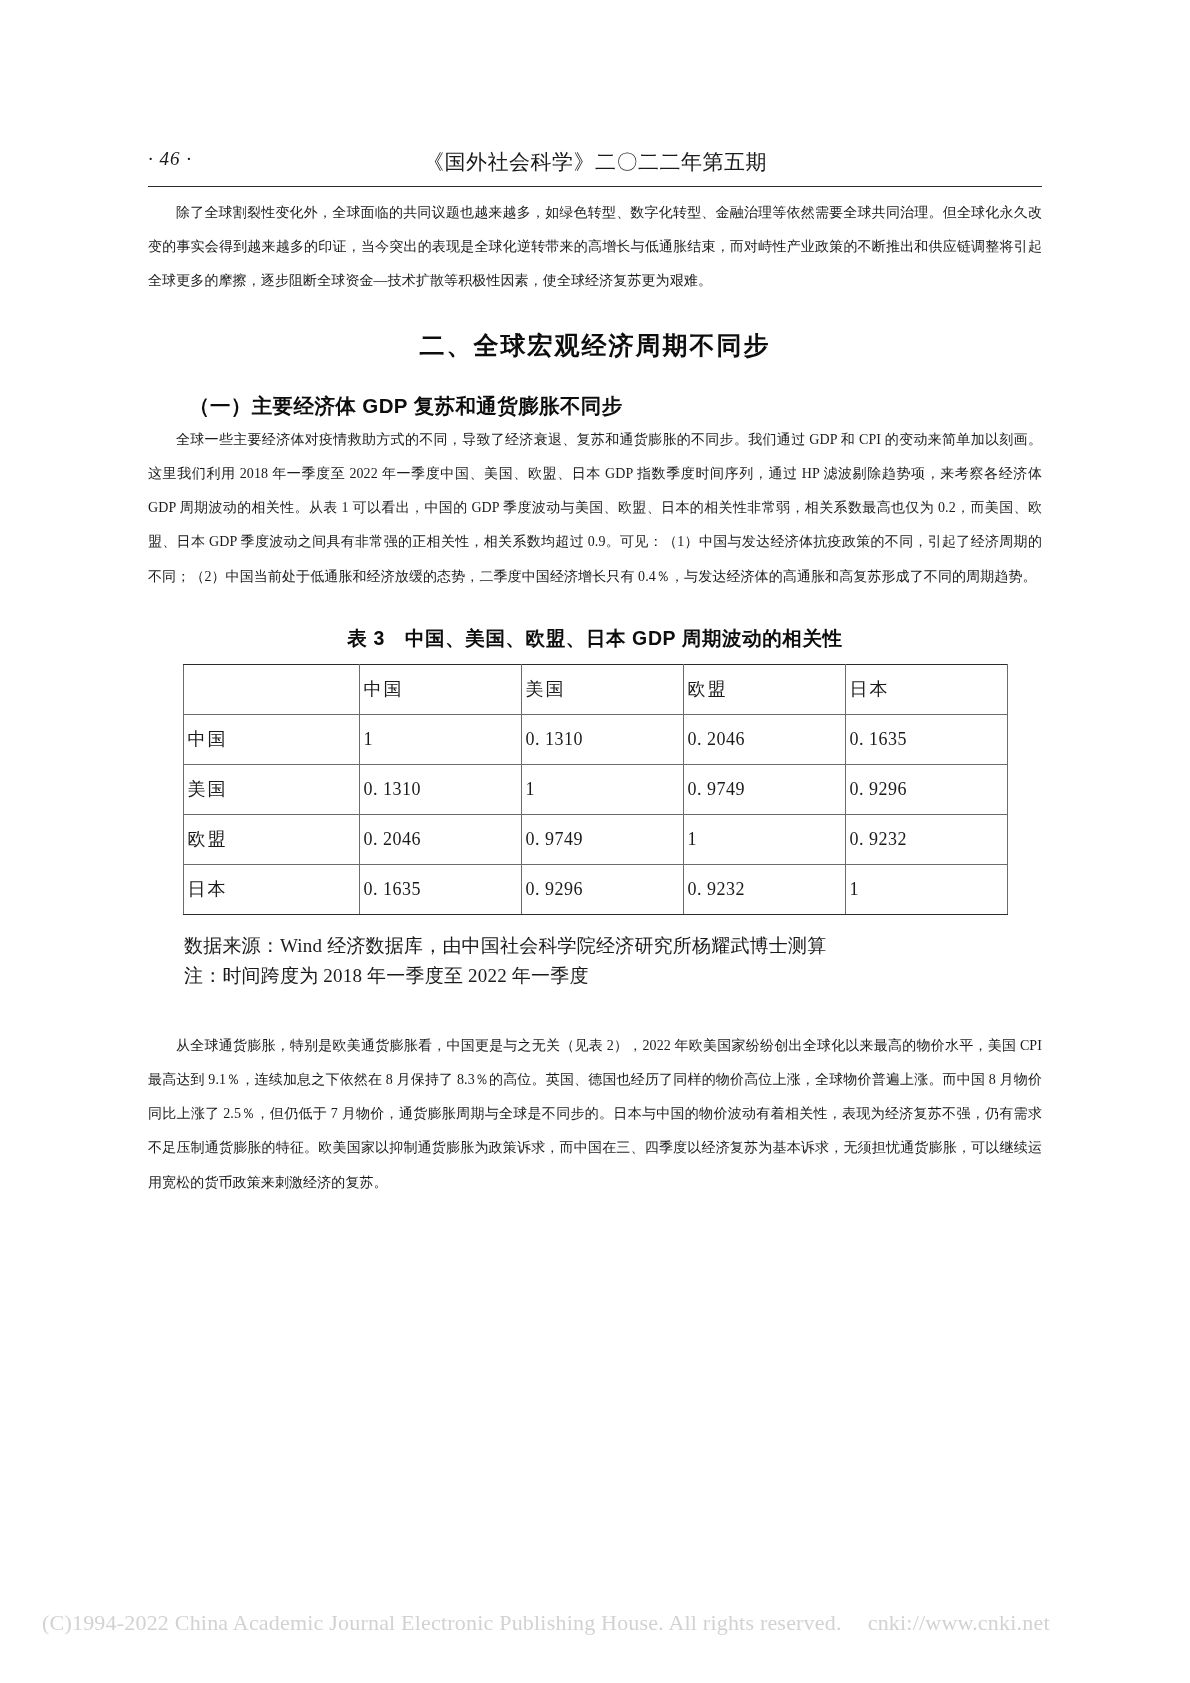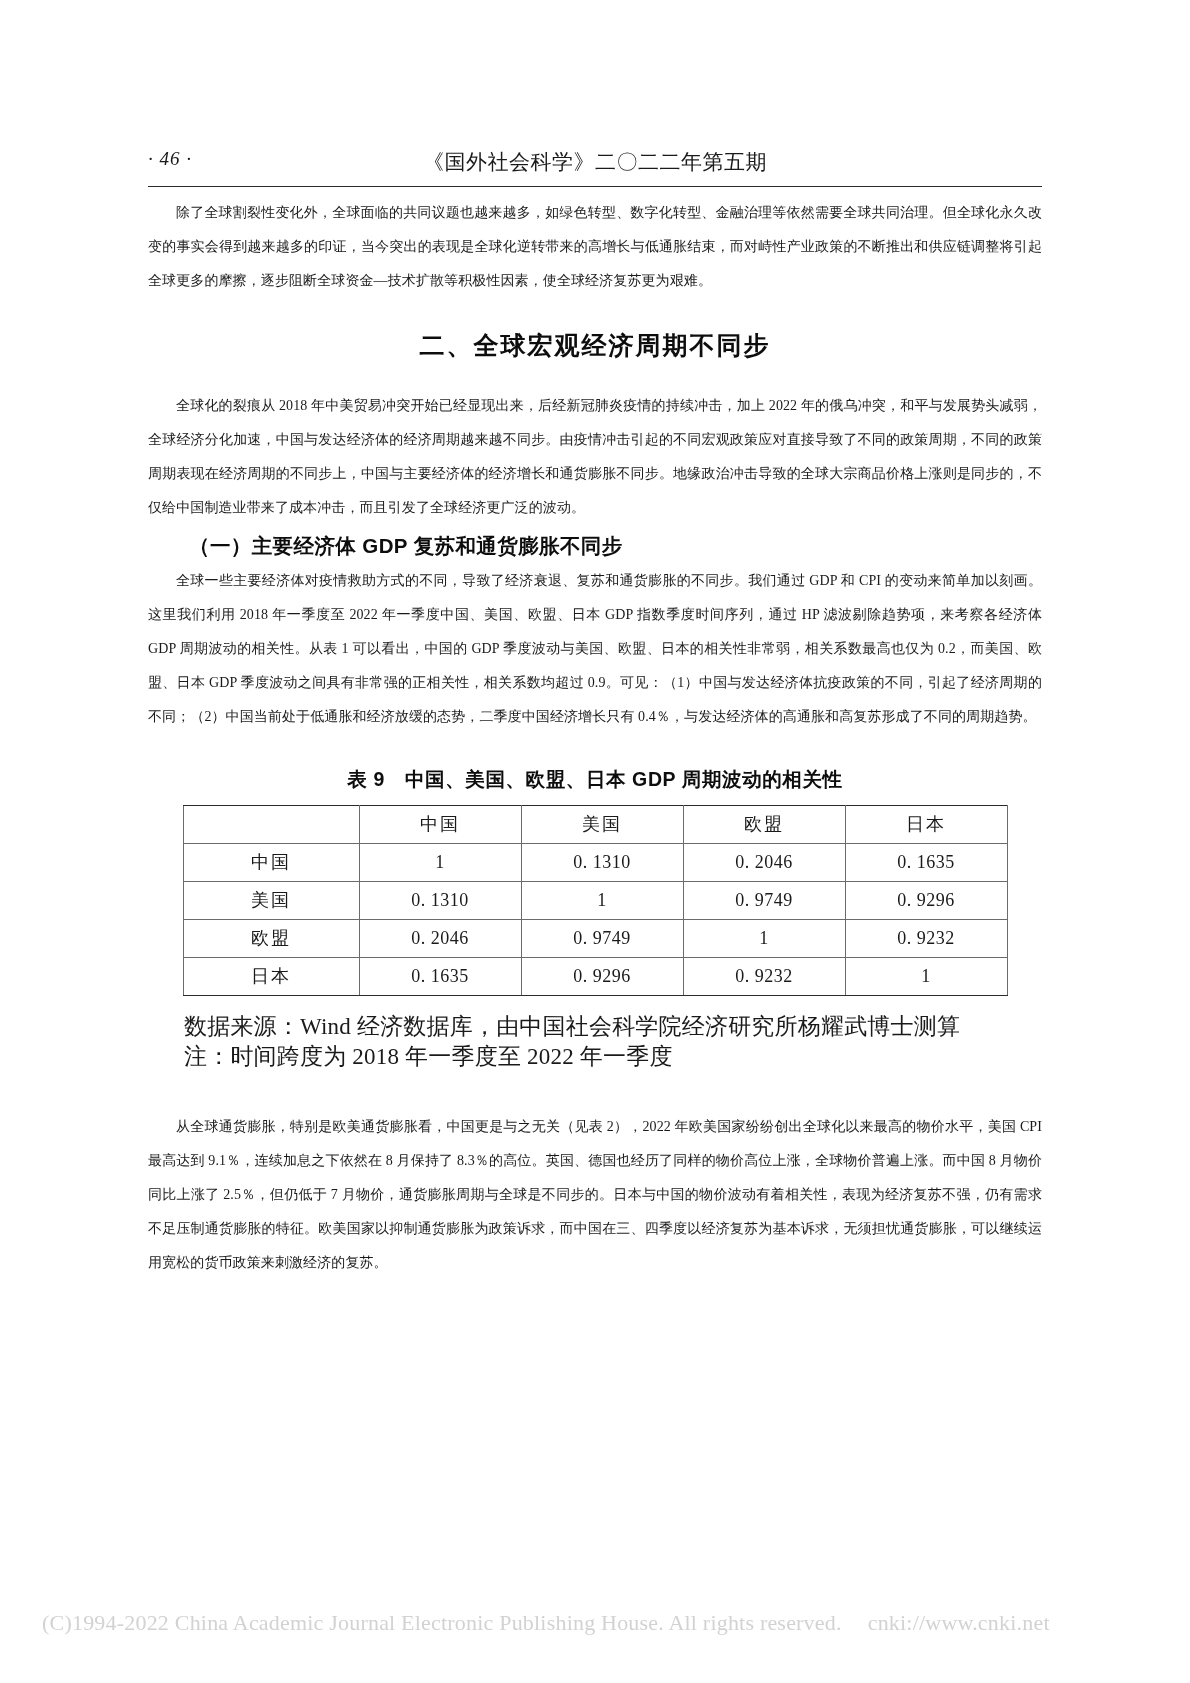--- a/index.html
+++ b/index.html
@@ -125,44 +125,44 @@
     table-layout: fixed;
     font-size: 18px;
     color: #1a1a1a;
   }
   table.data-table col.c0 { width: 176px; }
   table.data-table col.cx { width: 162px; }
 
   table.data-table th,
   table.data-table td {
     border: 0.9px solid #6b6b6b;
-    text-align: center;
+    text-align: left;
     vertical-align: middle;
     height: 37px;
-    padding: 0 4px;
+    padding: 6px 4px;
     font-weight: normal;
     letter-spacing: 0.5px;
   }
   table.data-table tr:first-child th,
   table.data-table tr:first-child td {
     border-top: 1.7px solid #2b2b2b;
   }
   table.data-table tr:last-child th,
   table.data-table tr:last-child td {
     border-bottom: 1.7px solid #2b2b2b;
   }
   table.data-table td.label-cell { letter-spacing: 2px; }
   table.data-table th.head-cell { letter-spacing: 2px; }
 
   .table-notes {
     margin: 16px 0 0 0;
     padding-left: 36px;
   }
   .table-notes div {
-    font-size: 23px;
+    font-size: 19px;
     line-height: 30px;
     letter-spacing: 0.2px;
     color: #1a1a1a;
   }
 
   
   .footer-watermark {
     position: absolute;
     left: 42px;
     top: 1608px;
@@ -185,27 +185,26 @@
     <div class="running-title">《国外社会科学》二〇二二年第五期</div>
   </div>
   <div class="header-rule"></div>
 
   <div class="content">
 
     <p class="body-text indent">除了全球割裂性变化外，全球面临的共同议题也越来越多，如绿色转型、数字化转型、金融治理等依然需要全球共同治理。但全球化永久改变的事实会得到越来越多的印证，当今突出的表现是全球化逆转带来的高增长与低通胀结束，而对峙性产业政策的不断推出和供应链调整将引起全球更多的摩擦，逐步阻断全球资金—技术扩散等积极性因素，使全球经济复苏更为艰难。</p>
 
     <h2 class="section-heading">二、全球宏观经济周期不同步</h2>
 
-    <p class="body-text indent">全球化的裂痕从 2018 年中美贸易冲突开始已经显现出来，后经新冠肺炎疫情的持续冲击，加上 2022 年的俄乌冲突，和平与发展势头减弱，全球经济分化加速，中国与发达经济体的经济周期越来越不同步。由疫情冲击引起的不同宏观政策应对直接导致了不同的政策周期，不同的政策周期表现在经济周期的不同步上，中国与主要经济体的经济增长和通货膨胀不同步。地缘政治冲击导致的全球大宗商品价格上涨则是同步的，不仅给中国制造业带来了成本冲击，而且引发了全球经济更广泛的波动。</p>
 
     <h3 class="sub-heading">（一）主要经济体 GDP 复苏和通货膨胀不同步</h3>
 
     <p class="body-text indent">全球一些主要经济体对疫情救助方式的不同，导致了经济衰退、复苏和通货膨胀的不同步。我们通过 GDP 和 CPI 的变动来简单加以刻画。这里我们利用 2018 年一季度至 2022 年一季度中国、美国、欧盟、日本 GDP 指数季度时间序列，通过 HP 滤波剔除趋势项，来考察各经济体 GDP 周期波动的相关性。从表 1 可以看出，中国的 GDP 季度波动与美国、欧盟、日本的相关性非常弱，相关系数最高也仅为 0.2，而美国、欧盟、日本 GDP 季度波动之间具有非常强的正相关性，相关系数均超过 0.9。可见：（1）中国与发达经济体抗疫政策的不同，引起了经济周期的不同；（2）中国当前处于低通胀和经济放缓的态势，二季度中国经济增长只有 0.4％，与发达经济体的高通胀和高复苏形成了不同的周期趋势。</p>
 
-    <div class="table-caption">表 9　中国、美国、欧盟、日本 GDP 周期波动的相关性</div>
+    <div class="table-caption">表 3　中国、美国、欧盟、日本 GDP 周期波动的相关性</div>
 
     <table class="data-table">
       <colgroup>
         <col class="c0">
           <col class="cx">
           <col class="cx">
           <col class="cx">
           <col class="cx">
       </colgroup>
       <tbody>

